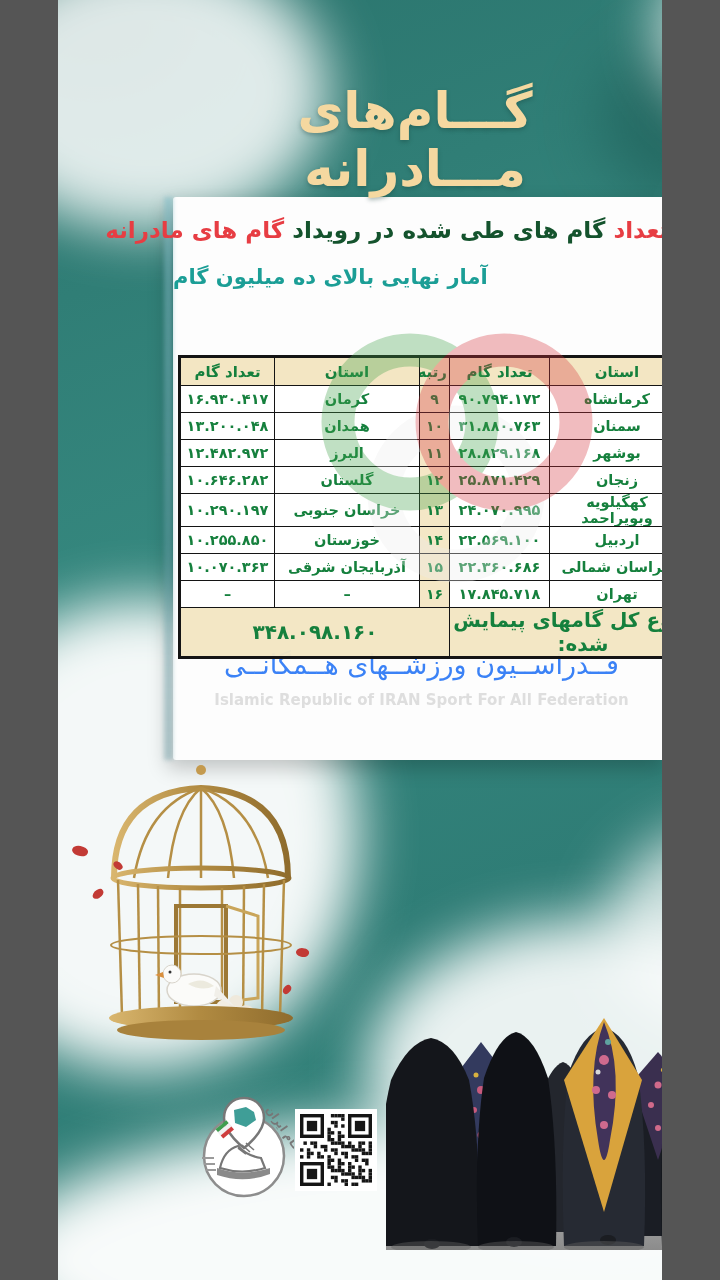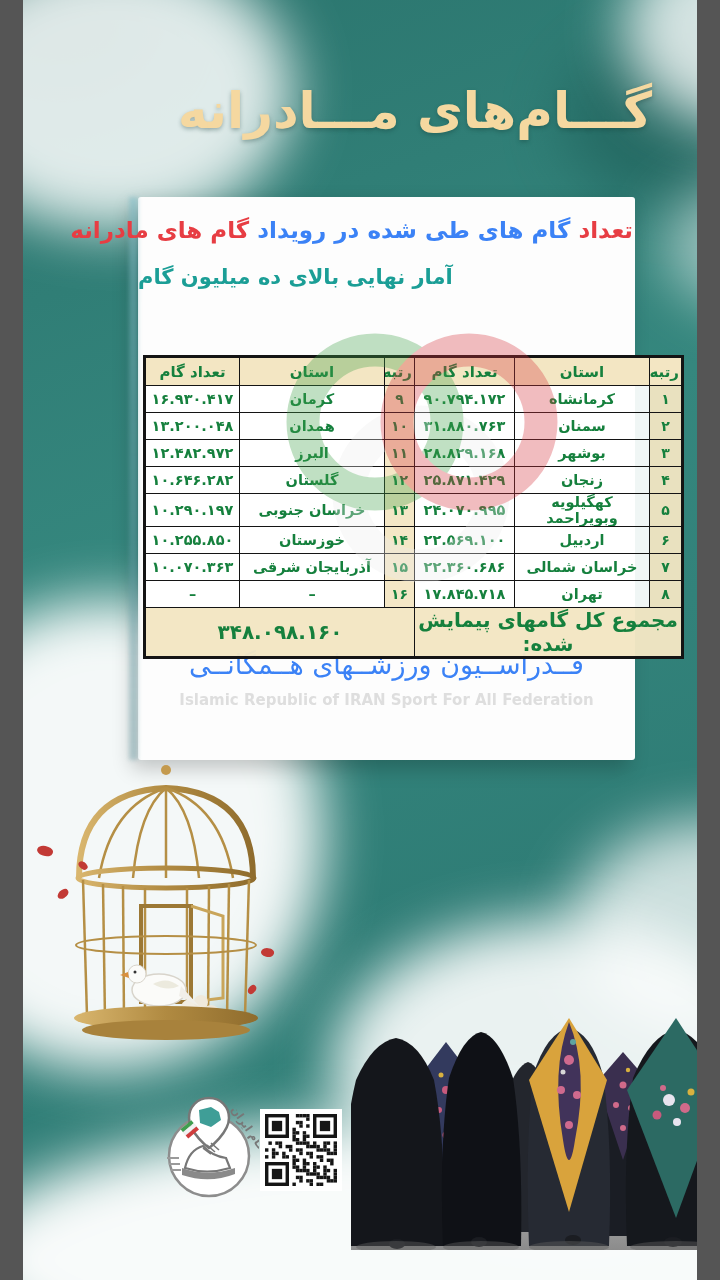--- a/index.html
+++ b/index.html
@@ -1,35 +1,35 @@
 <!DOCTYPE html>
 <html lang="fa" dir="rtl"><head>
 <meta charset="utf-8">
 <style>
   html,body{margin:0;padding:0;background:#555;}
   *{box-sizing:border-box;font-family:"DejaVu Sans",sans-serif;}
-  .poster{position:relative;width:674px;height:1280px;margin:0 auto;overflow:hidden;
+  .poster{position:relative;width:604px;height:1280px;margin:0 auto;overflow:hidden;
     background:linear-gradient(160deg,#2b756e 0%,#35877e 40%,#2f7d76 70%,#35867d 100%);}
   .cloud{position:absolute;border-radius:50%;background:#fff;filter:blur(28px);pointer-events:none;}
   .darkpatch{position:absolute;border-radius:50%;background:#1d5c56;filter:blur(30px);pointer-events:none;}
 
   
   .title{position:absolute;top:82px;left:120px;right:10px;text-align:center;
     font-size:50px;font-weight:bold;color:#f5d8a0;letter-spacing:1px;
     text-shadow:0 2px 4px rgba(20,60,55,.35);z-index:5;}
 
   
   .card{position:absolute;left:115px;top:197px;width:497px;height:563px;background:#fdfdfd;
     border-radius:3px;box-shadow:-6px 8px 20px rgba(0,0,0,.22);z-index:1;}
   .card::before{content:"";position:absolute;left:-9px;top:0;width:9px;height:100%;
     background:linear-gradient(180deg,rgba(130,190,200,.55),rgba(90,150,160,.35));filter:blur(2px);}
   .heading{position:absolute;top:20px;left:-6px;right:2px;text-align:center;white-space:nowrap;
     font-size:23px;font-weight:bold;}
   .heading .red{color:#e73d43;}
-  .heading .teal{color:#3b82f6;}
+  .heading .teal{color:#14532d;}
   .subtitle{position:absolute;top:68px;left:0;right:0;text-align:left;
     font-size:21px;font-weight:bold;color:#1b9e96;}
   .wm-fa{position:absolute;top:452px;left:0;right:0;text-align:center;
     font-size:27px;font-weight:normal;color:#3b82f6;}
   .wm-en{position:absolute;top:494px;left:0;right:0;text-align:center;direction:ltr;
     font-size:15px;font-weight:bold;color:#dedede;}
 
   
   table.steps{position:absolute;top:355px;left:120px;width:538px;z-index:3;
     border-collapse:collapse;table-layout:fixed;direction:rtl;border:3px solid #141414;}

